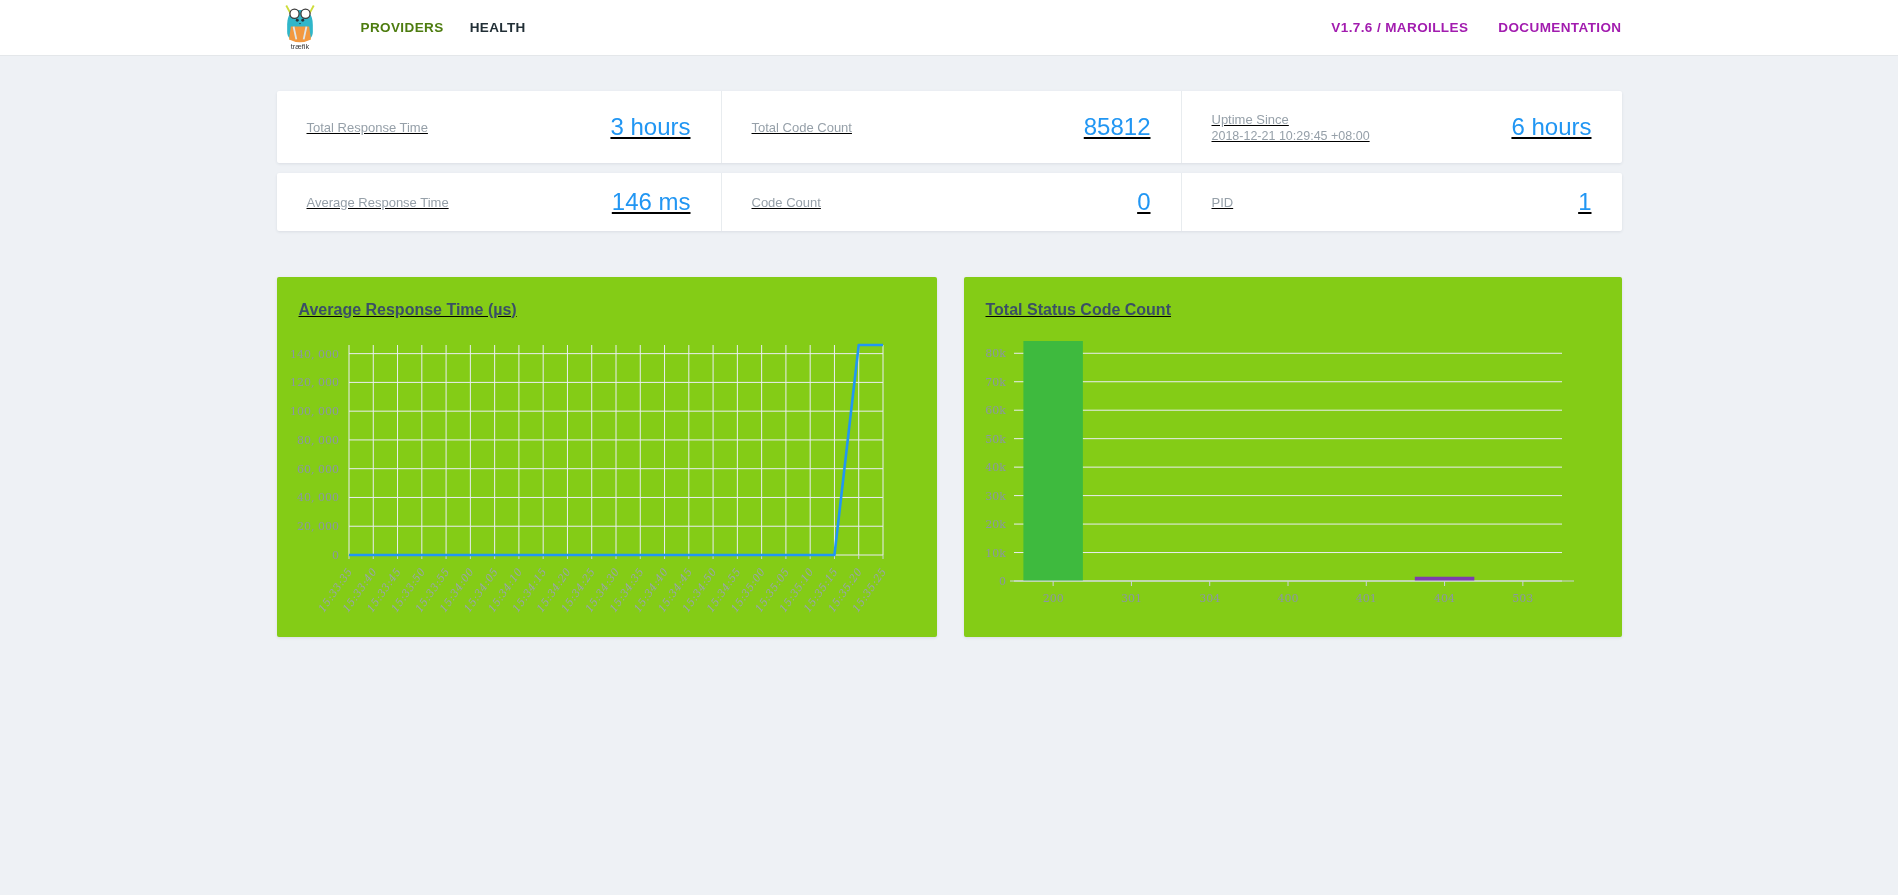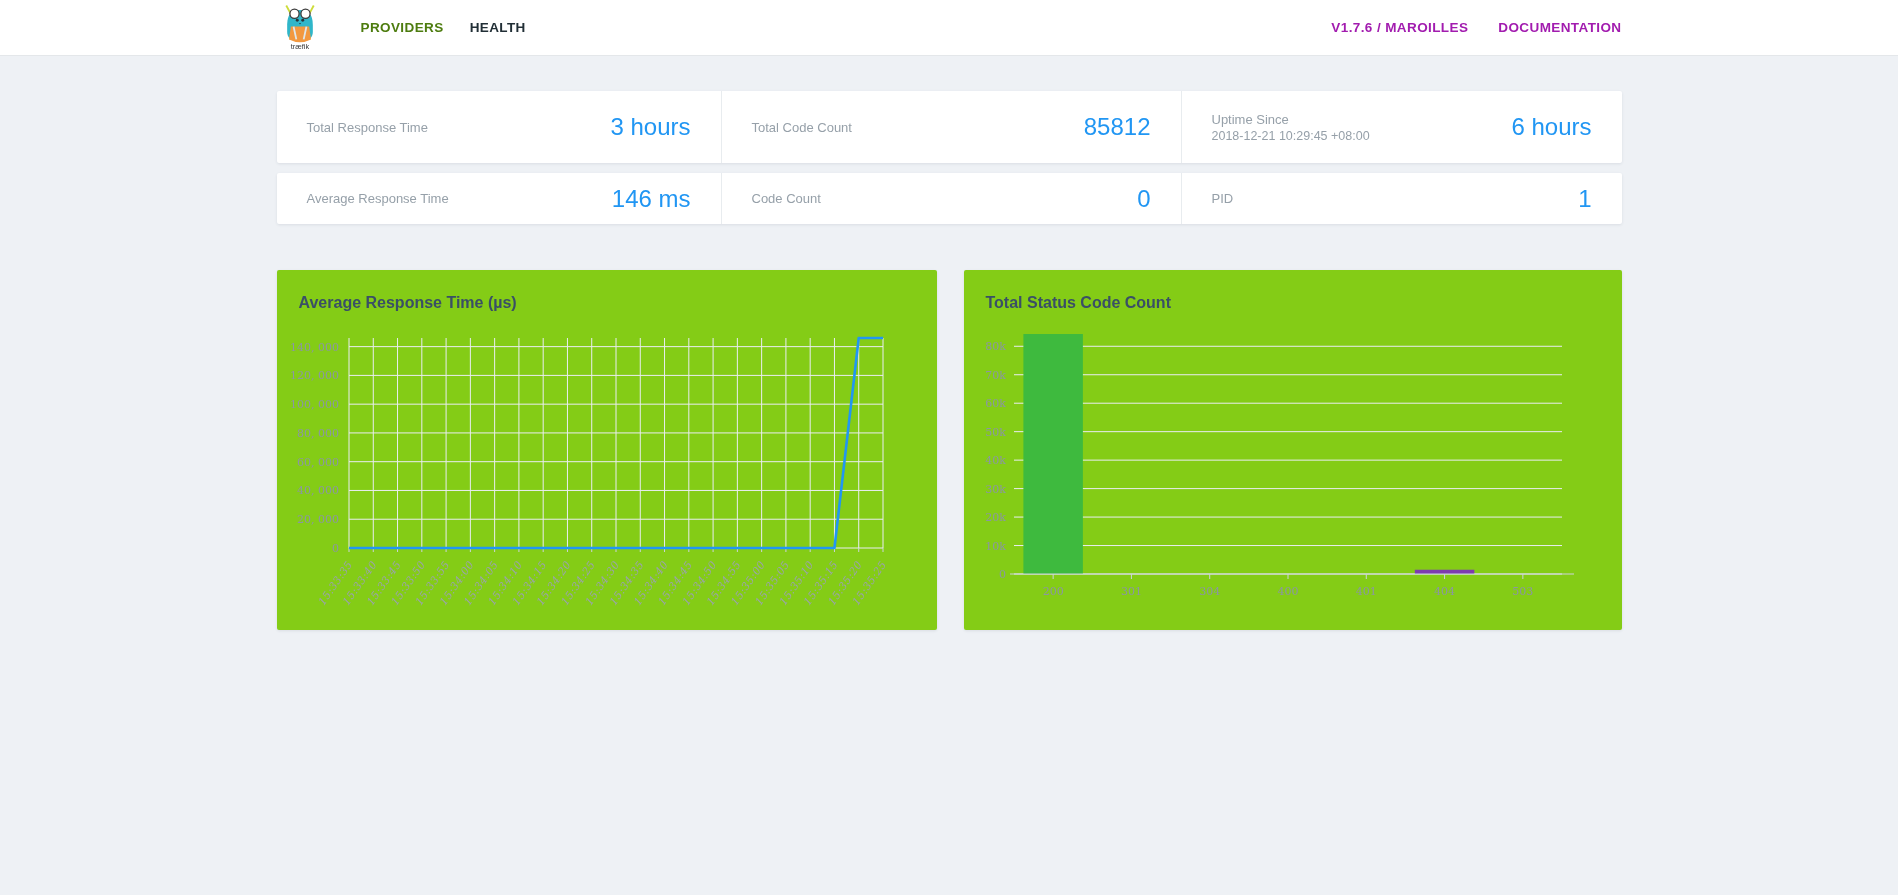--- a/index.html
+++ b/index.html
@@ -8,24 +8,24 @@
   
   .navbar { height:56px; background:#ffffff; border-bottom:1px solid #e4e7ea; }
   .nav-inner { width:1345px; margin:0 auto; height:100%; display:flex; align-items:center; justify-content:space-between; }
   .nav-left, .nav-right { display:flex; align-items:center; }
   .logo { width:46px; height:50px; margin-right:38px; display:flex; align-items:center; justify-content:center; }
   .nav-link { font-size:13.5px; font-weight:700; letter-spacing:.4px; color:#4d7c0f; text-decoration:none; margin-right:26px; cursor:pointer; }
   .nav-link.active { color:#222f36; }
   .nav-right .nav-link { margin-right:0; margin-left:30px; color:#a21caf; }
 
   
-  .container { width:1345px; margin:0 auto; }
+  .container { width:1345px; margin:0 auto;text-decoration:underline; }
   .stats-card { background:#fff; border-radius:2px; box-shadow:0 1px 3px rgba(40,60,80,.10); display:flex; }
   .stats-row1 { margin-top:35px; height:72px; }
-  .stats-row2 { margin-top:10px; height:51px; }
+  .stats-row2 { margin-top:10px; height:58px; }
   .stat-cell { display:flex; align-items:center; justify-content:space-between; padding:0 30px; }
   .stat-cell + .stat-cell { border-left:1px solid #e8ecef; }
   .cell-a { flex:0 0 444px; } .cell-b { flex:0 0 460px; } .cell-c { flex:1; }
   .stat-label { font-size:13px; color:#96a0a9; }
   .stat-sublabel { font-size:12.5px; color:#96a0a9; margin-top:2px; }
   .stat-value { font-size:24px; color:#2196f3; font-weight:400; white-space:nowrap; }
 
   
   .charts-row { margin-top:46px; display:flex; gap:27px; }
   .chart-card { background:#84cc16; border-radius:2px; box-shadow:0 1px 3px rgba(40,60,80,.10); height:360px; }

